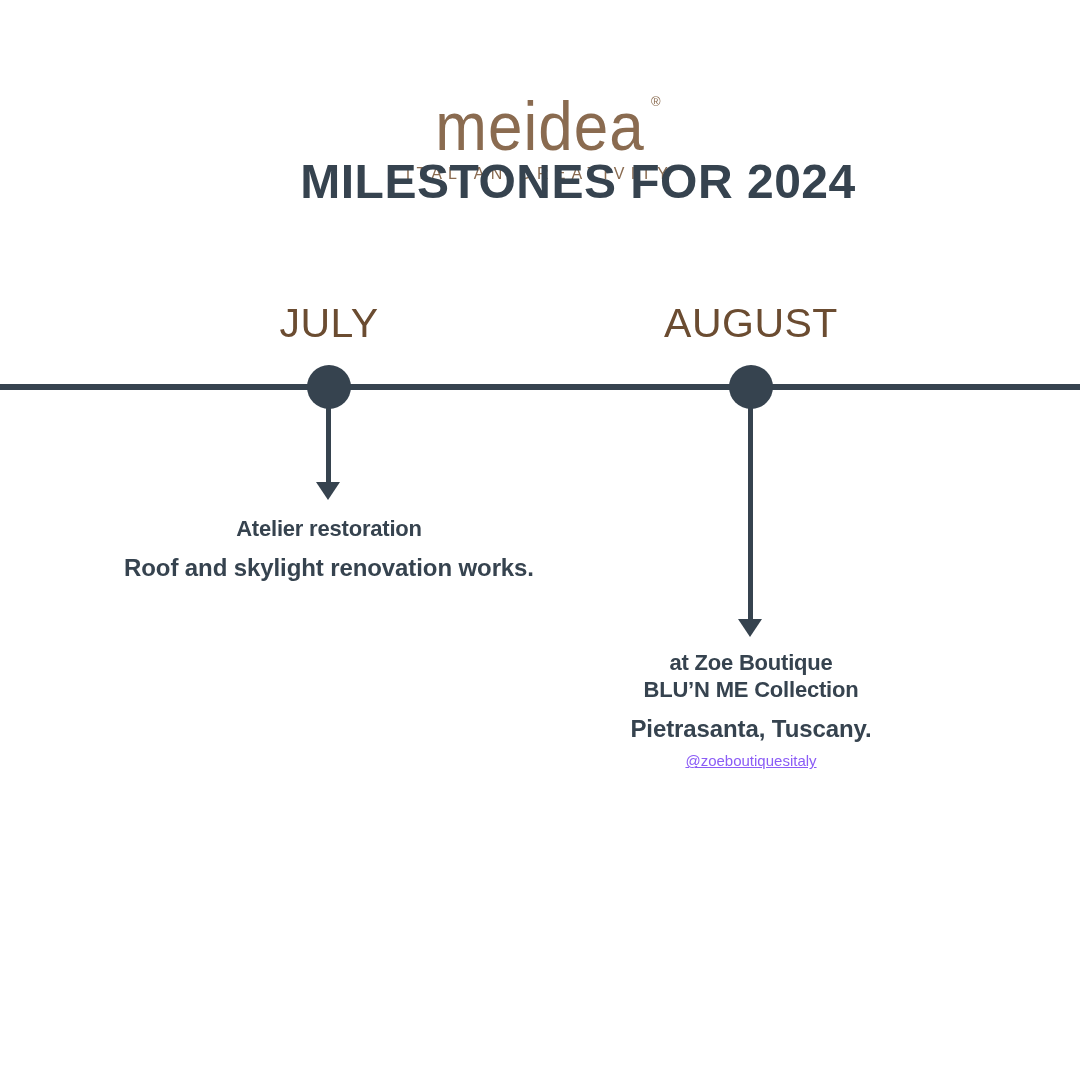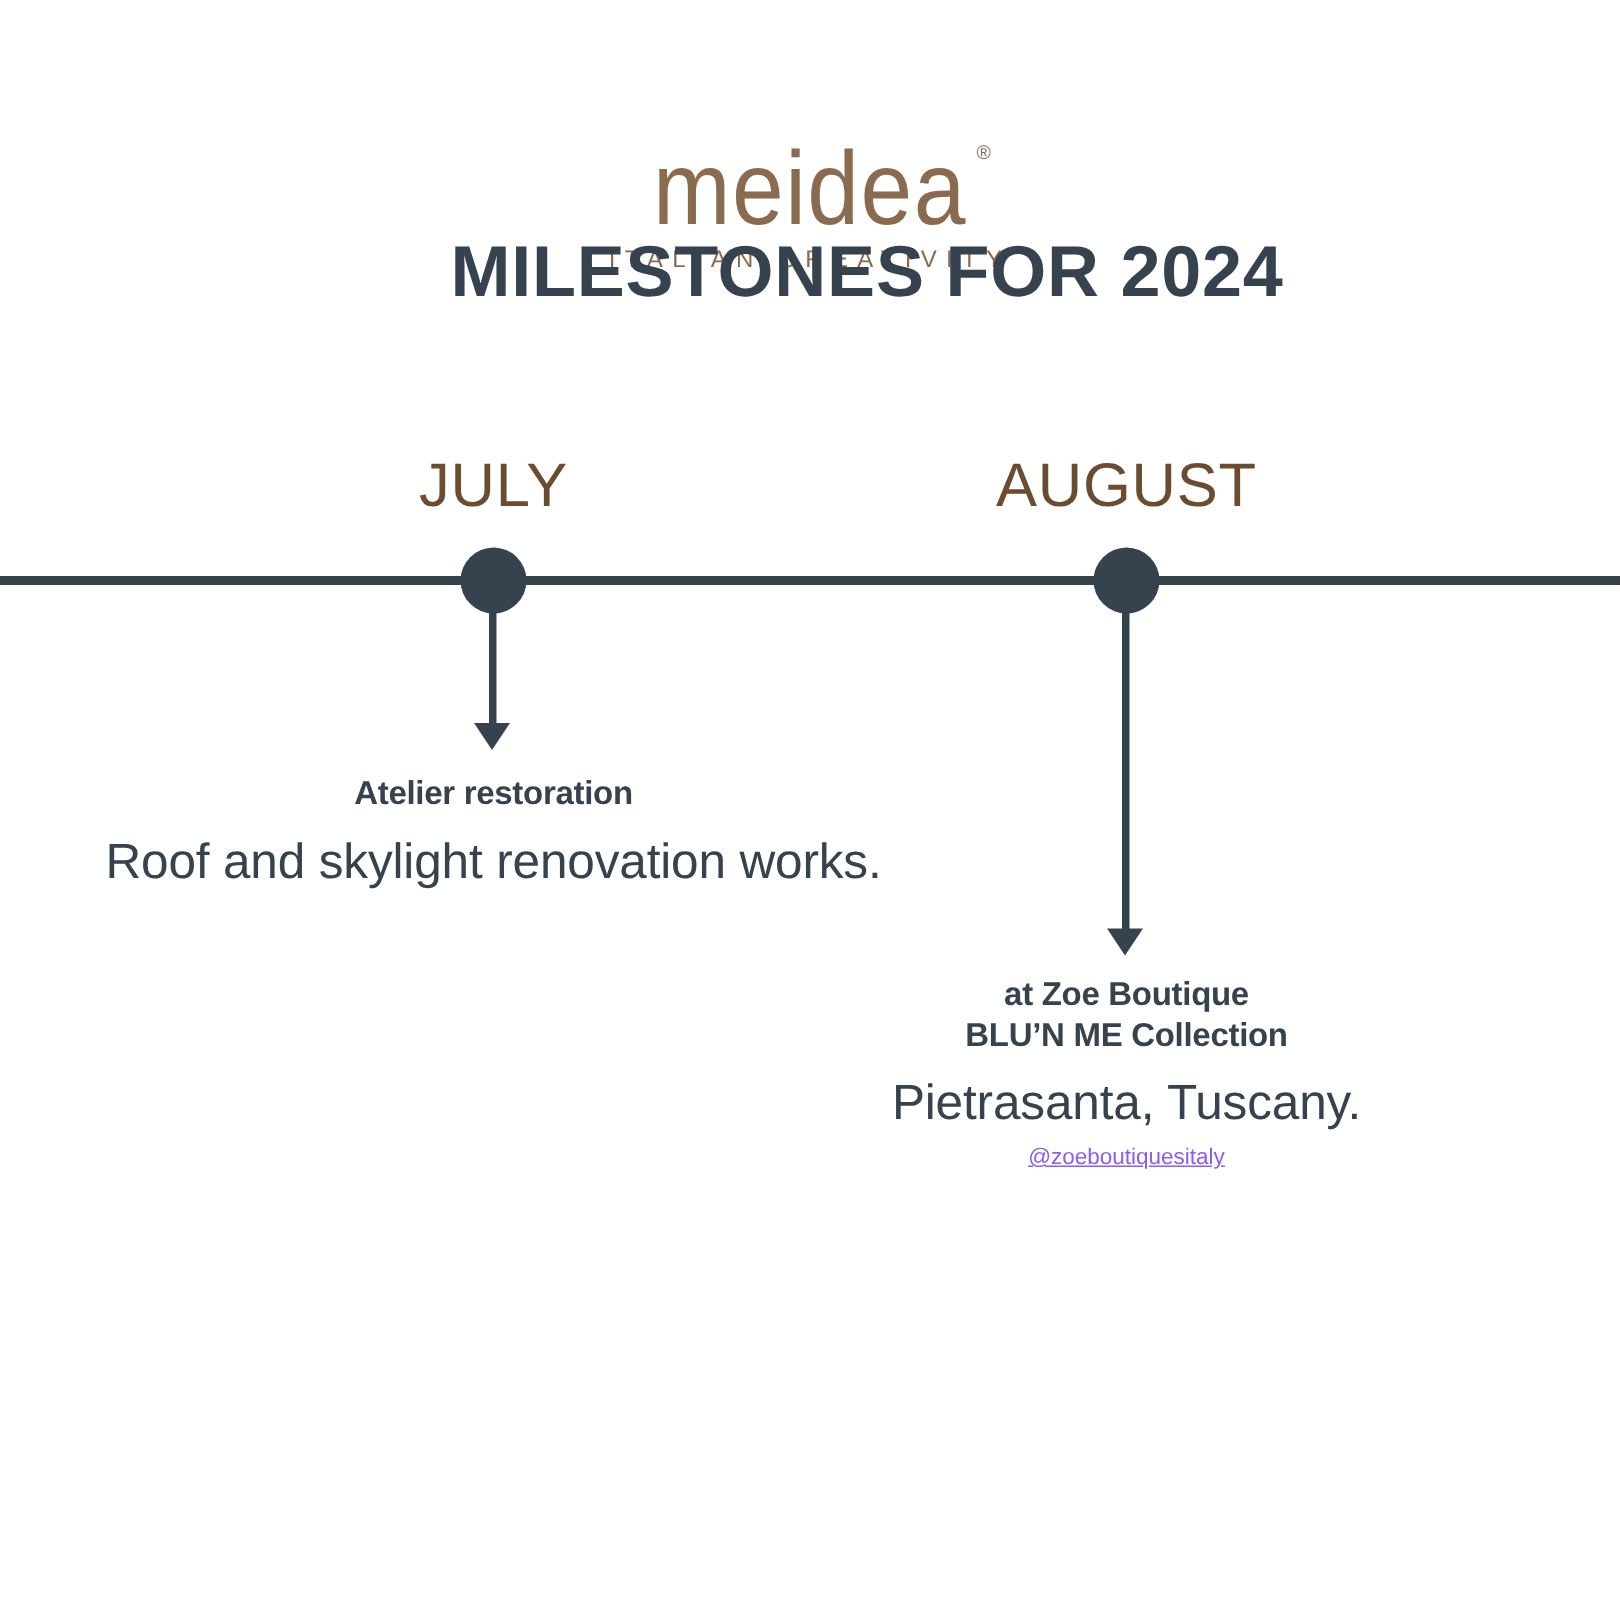--- a/index.html
+++ b/index.html
@@ -151,22 +151,22 @@
 
   .ms-title {
     font-size: 22px;
     font-weight: 700;
     color: #36434f;
     line-height: 1.22;
     letter-spacing: -0.2px;
   }
   .ms-subtitle {
     margin-top: 11px;
-    font-size: 33px;
-    font-weight: 400;
+    font-size: 24px;
+    font-weight: 700;
     color: #36434f;
     line-height: 1.2;
     letter-spacing: -0.1px;
   }
   .ms-handle {
     margin-top: 9px;
     font-size: 15px;
     font-weight: 400;
     color: #36434f;
     text-decoration: underline;

